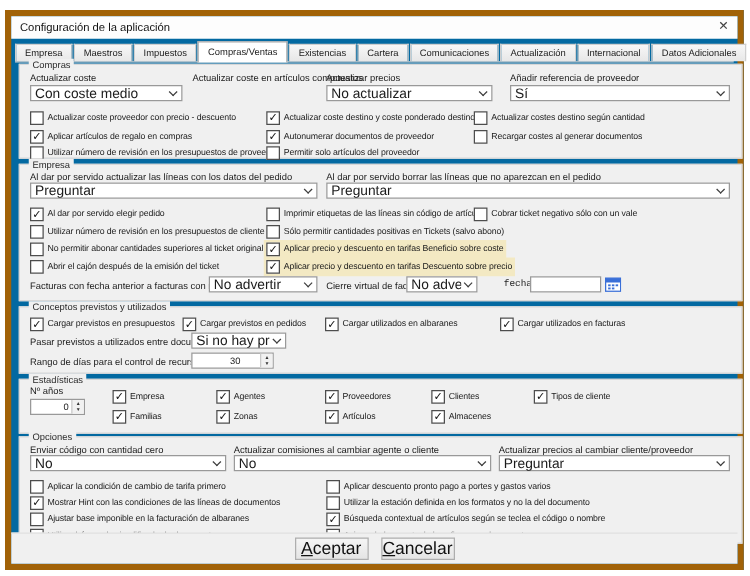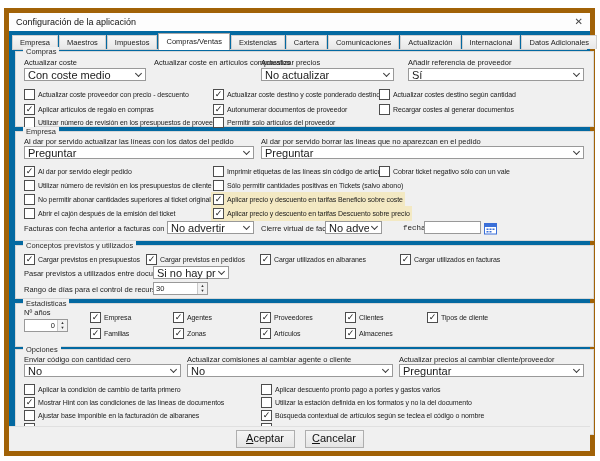--- a/index.html
+++ b/index.html
@@ -23,21 +23,21 @@
   .cb.checked .box::after{content:"✓";font-size:9px;line-height:1;margin-top:-1px;color:#151515;}
   .cbl{font-size:7px;letter-spacing:-0.1px;}
   .tinput{position:absolute;height:13px;background:#fff;border:1px solid #999;box-sizing:border-box;}
   .spin{position:absolute;height:13px;background:#fff;border:1px solid #999;box-sizing:border-box;display:flex;}
   .spin .num{flex:1;font-size:7.5px;padding:0 2px;display:flex;align-items:center;}
   .spin.right .num{justify-content:flex-end;}
   .spin .arrows{width:9px;flex:none;display:flex;flex-direction:column;border-left:1px solid #c9c9c9;background:#f1f1f1;}
   .spin .arrows span{flex:1;display:flex;align-items:center;justify-content:center;font-size:4px;color:#333;line-height:1;}
   .calbtn{position:absolute;width:13px;height:13px;cursor:default;}
   .btnbar{position:absolute;left:0;right:0;bottom:0;height:24px;border-top:1px solid #e0e0e0;display:flex;align-items:center;justify-content:center;gap:10px;background:#f0f0f0;}
-  .btn{width:57px;height:16px;border:1px solid #aeaeae;background:linear-gradient(#f5f5f5,#e5e5e5);font-size:11px;text-align:center;line-height:15px;color:#111;}
+  .btn{width:57px;height:16px;border:1px solid #aeaeae;background:linear-gradient(#f5f5f5,#e5e5e5);font-size:14px;text-align:center;line-height:15px;color:#111;}
   .btn::first-letter{text-decoration:underline;}
 </style>
 </head>
 <body style="--hl: #f3e9c3;">
 
 <div class="dialog">
 
   <div class="titlebar">
     <span class="title">Configuración de la aplicación</span>
     <span class="close">✕</span>
@@ -201,21 +201,21 @@
     <div class="cb checked" style="left:384px;top:8px;">
         <span class="box"></span>
         <span class="cbl">Cargar utilizados en facturas</span>
       </div>
     <span class="lbl" style="left:8px;top:23px;">Pasar previstos a utilizados entre documentos</span>
     <div class="combo" style="left:137px;top:20px;width:76px;">
         <span class="cval">Si no hay proyecto</span>
         <span class="chev"></span>
       </div>
     <span class="lbl" style="left:8px;top:39px;">Rango de días para el control de recursos :</span>
-    <div class="spin" style="left:137px;top:36px;width:55px;">
+    <div class="spin" style="left:137px;top:36px;width:66px;padding-left:28px;">
         <span class="num">30</span>
         <span class="arrows">
           <span>▲</span>
           <span>▼</span>
         </span>
       </div>
   </div>
 
   <div class="grp" style="left:6px;top:290px;width:579px;height:44px;">
     <span class="cap">Estadísticas</span>

